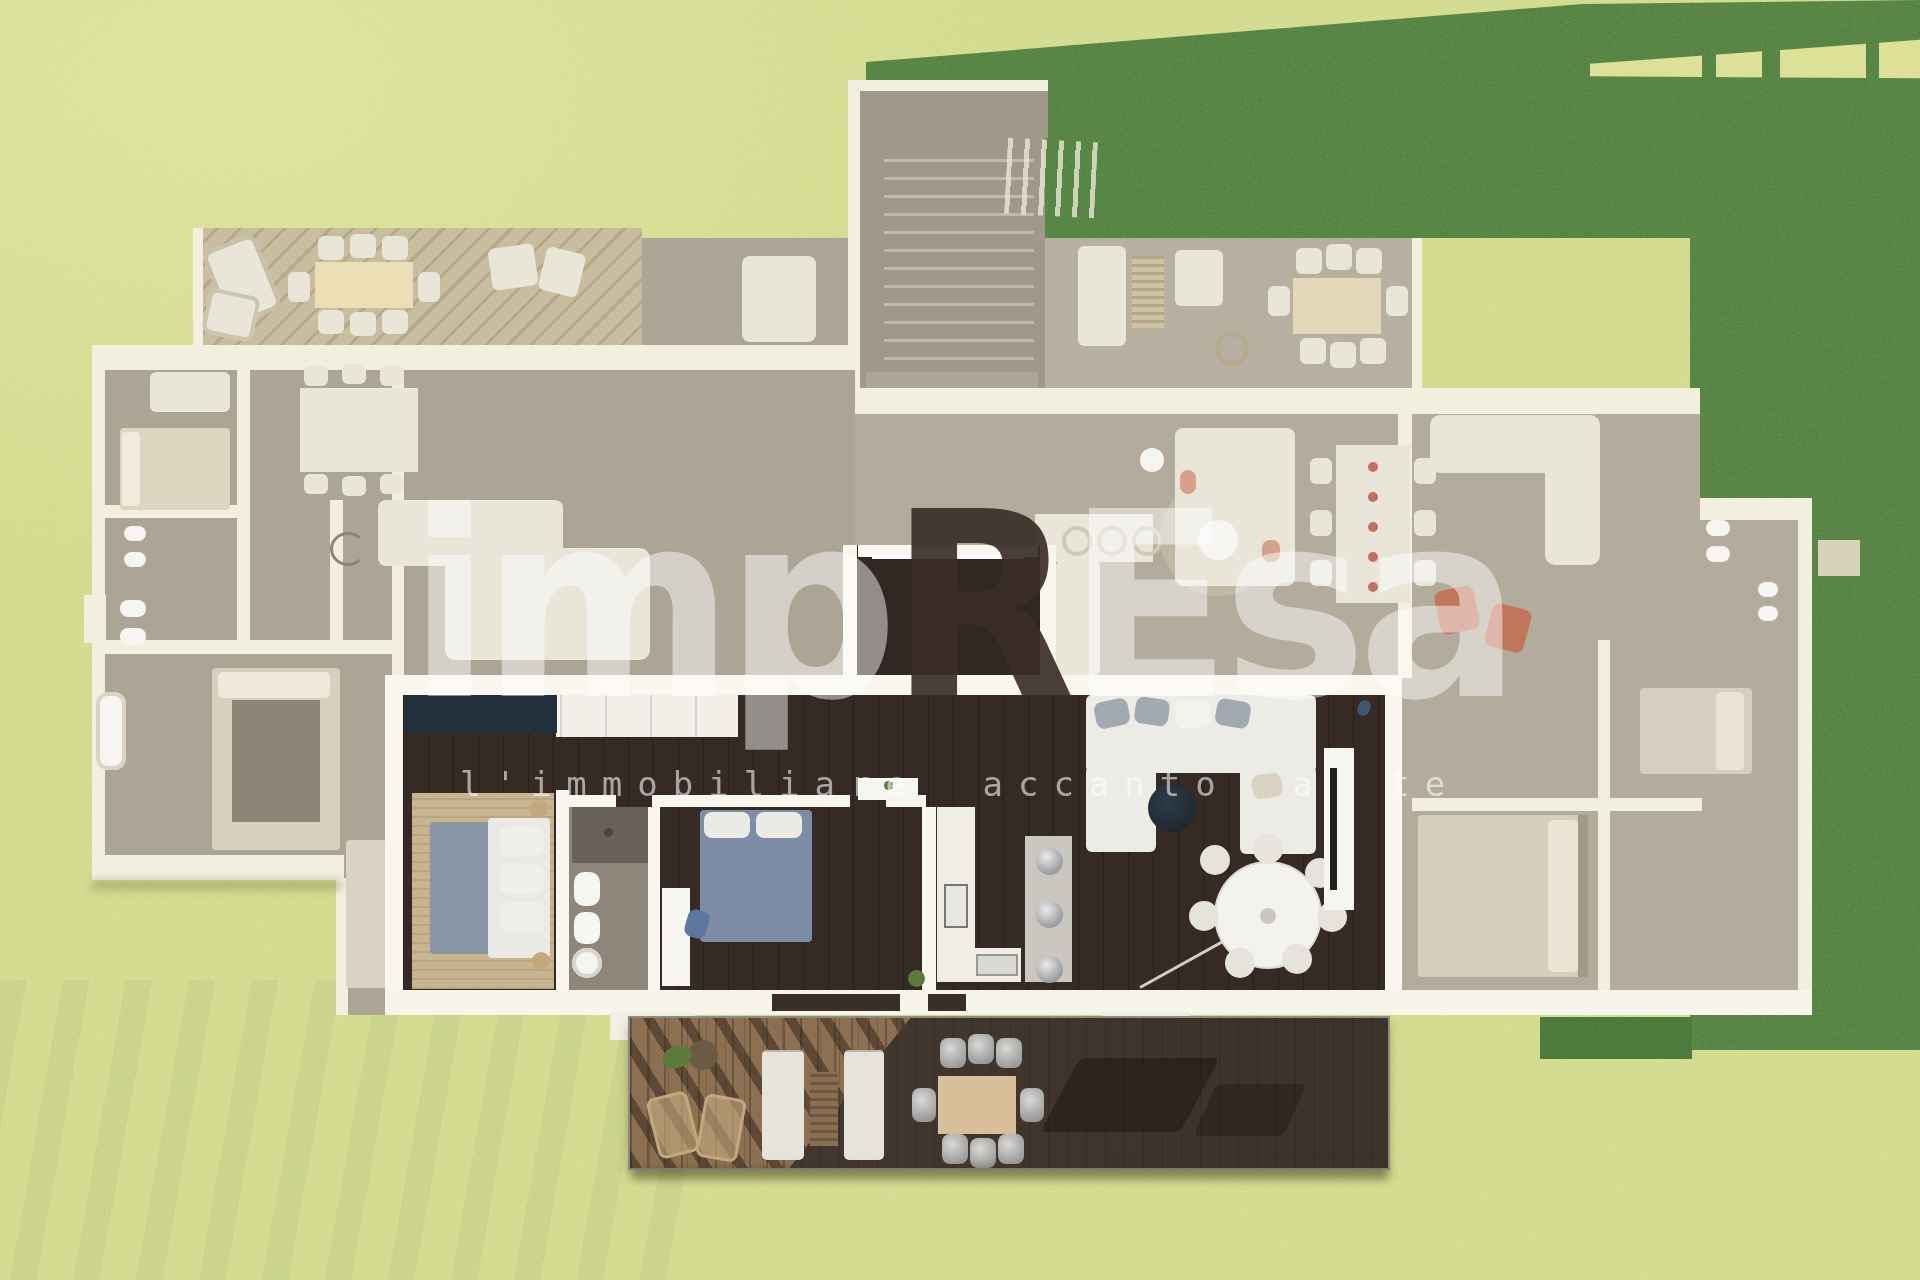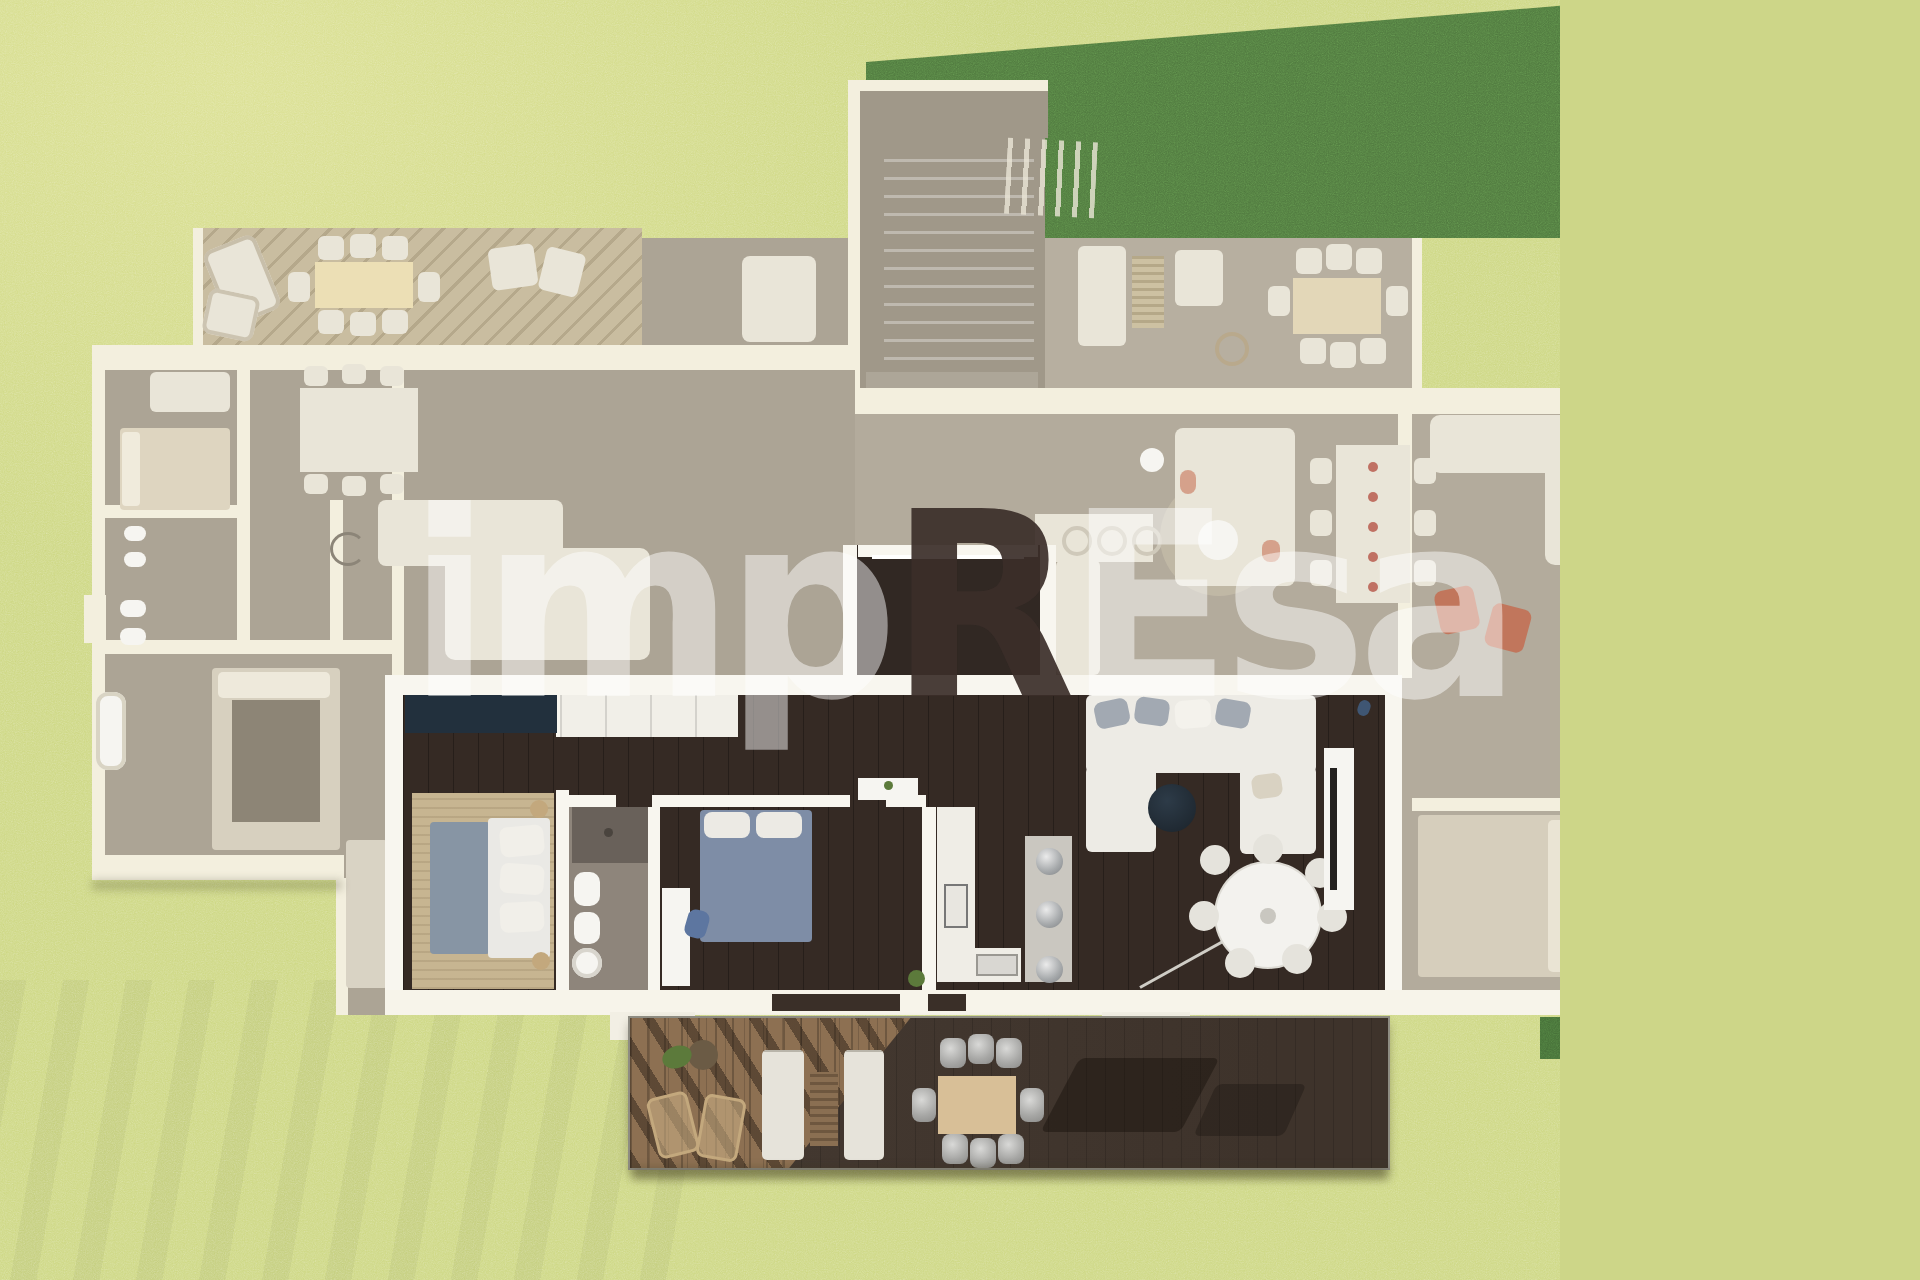--- a/index.html
+++ b/index.html
@@ -1,16 +1,16 @@
 <!DOCTYPE html>
 <html style="--grass_light: #ced884; --grass_bright: #dce194; --green_dark: #50793f; --green_dark2: #466f38; --slit: #d9dd8b; --ghost_wall: #f3efde; --ghost_floor: #aca495; --ghost_floor2: #b3ab9c; --ghost_deck_left: #c9bda0; --ghost_deck_right: #b7afa0; --ghost_white: #e9e5d8; --ghost_stair: #a09889; --unit_wall: #f8f6ef; --unit_floor: #352a24; --corridor_floor: #312823; --navy: #22303d; --navy_pouf: #2d3b48; --rug: #c7b591; --blue_throw: #8795a4; --duvet: #eae9e5; --bed2_blue: #7e8da6; --bath_floor: #8e857b; --shower: #69615a; --fixture: #f6f5f1; --counter: #efede6; --peninsula: #cac7c0; --steel: #b9babb; --sofa_white: #edebe5; --pillow_gray: #a2a9b2; --pillow_warm: #d9d2c2; --table_white: #f3f2ee; --lamp_gray: #cfcdc6; --tv_black: #23211f; --deck_dark: #443931; --deck_light: #8d7052; --out_sofa: #e6e3da; --out_table: #d8bf97; --out_metal: #a7a7a5; --wicker: #c3a87d; --plant_green: #5c7a3b; --coral: #c4694c; --red_dot: #b14a3c; --wm_white: #ffffff; --wm_dark: #3b2e2a;"><head>
 <meta charset="utf-8">
 <style>
   html,body{margin:0;padding:0;background:#cdd688;font-family:"DejaVu Sans","Liberation Sans",sans-serif;}
-  #stage{position:relative;width:1560px;height:1280px;overflow:hidden;background:var(--grass_light);}
+  #stage{position:relative;width:1920px;height:1280px;overflow:hidden;background:var(--grass_light);}
   .a{position:absolute;}
   .r{border-radius:50%;}
   .rr{border-radius:8px;}
   .wall{background:var(--ghost_wall);}
   .uwall{background:var(--unit_wall);}
   .chrome{background:radial-gradient(circle at 38% 32%, #ebebeb, #a7aaac 58%, #7e8184);}
   .ghostchair{background:var(--ghost_white);border-radius:6px;}
   .outchair{background:radial-gradient(circle at 40% 35%, #d9d9d7, var(--out_metal) 60%, #8c8c8a);border-radius:8px;}
   #brand{position:absolute;left:0;top:478px;width:1920px;text-align:center;font-weight:700;
          font-size:258px;letter-spacing:-10px;line-height:1;transform:scaleX(.94);white-space:nowrap;}
@@ -285,14 +285,15 @@
     <div class="a" style="left:430px;top:40px;width:140px;height:74px;background:rgba(15,10,6,.38);transform:skewX(-28deg);border-radius:6px;"></div>
     <div class="a" style="left:575px;top:66px;width:90px;height:52px;background:rgba(15,10,6,.28);transform:skewX(-24deg);border-radius:6px;"></div>
   </div>
 
   <div class="a" style="left:632px;top:1168px;width:756px;height:12px;background:rgba(60,55,30,.35);filter:blur(4px);"></div>
   <div class="a" style="left:92px;top:880px;width:250px;height:10px;background:rgba(60,55,30,.25);filter:blur(4px);"></div>
 
   <div id="brand">
     <span class="wm">imp</span><span class="wmdark">R</span><span class="wm">E</span><span class="wm">sa</span>
   </div>
+  <div id="tagline">l'immobiliare accanto a te</div>
 
 </div>
 
 </body></html>

